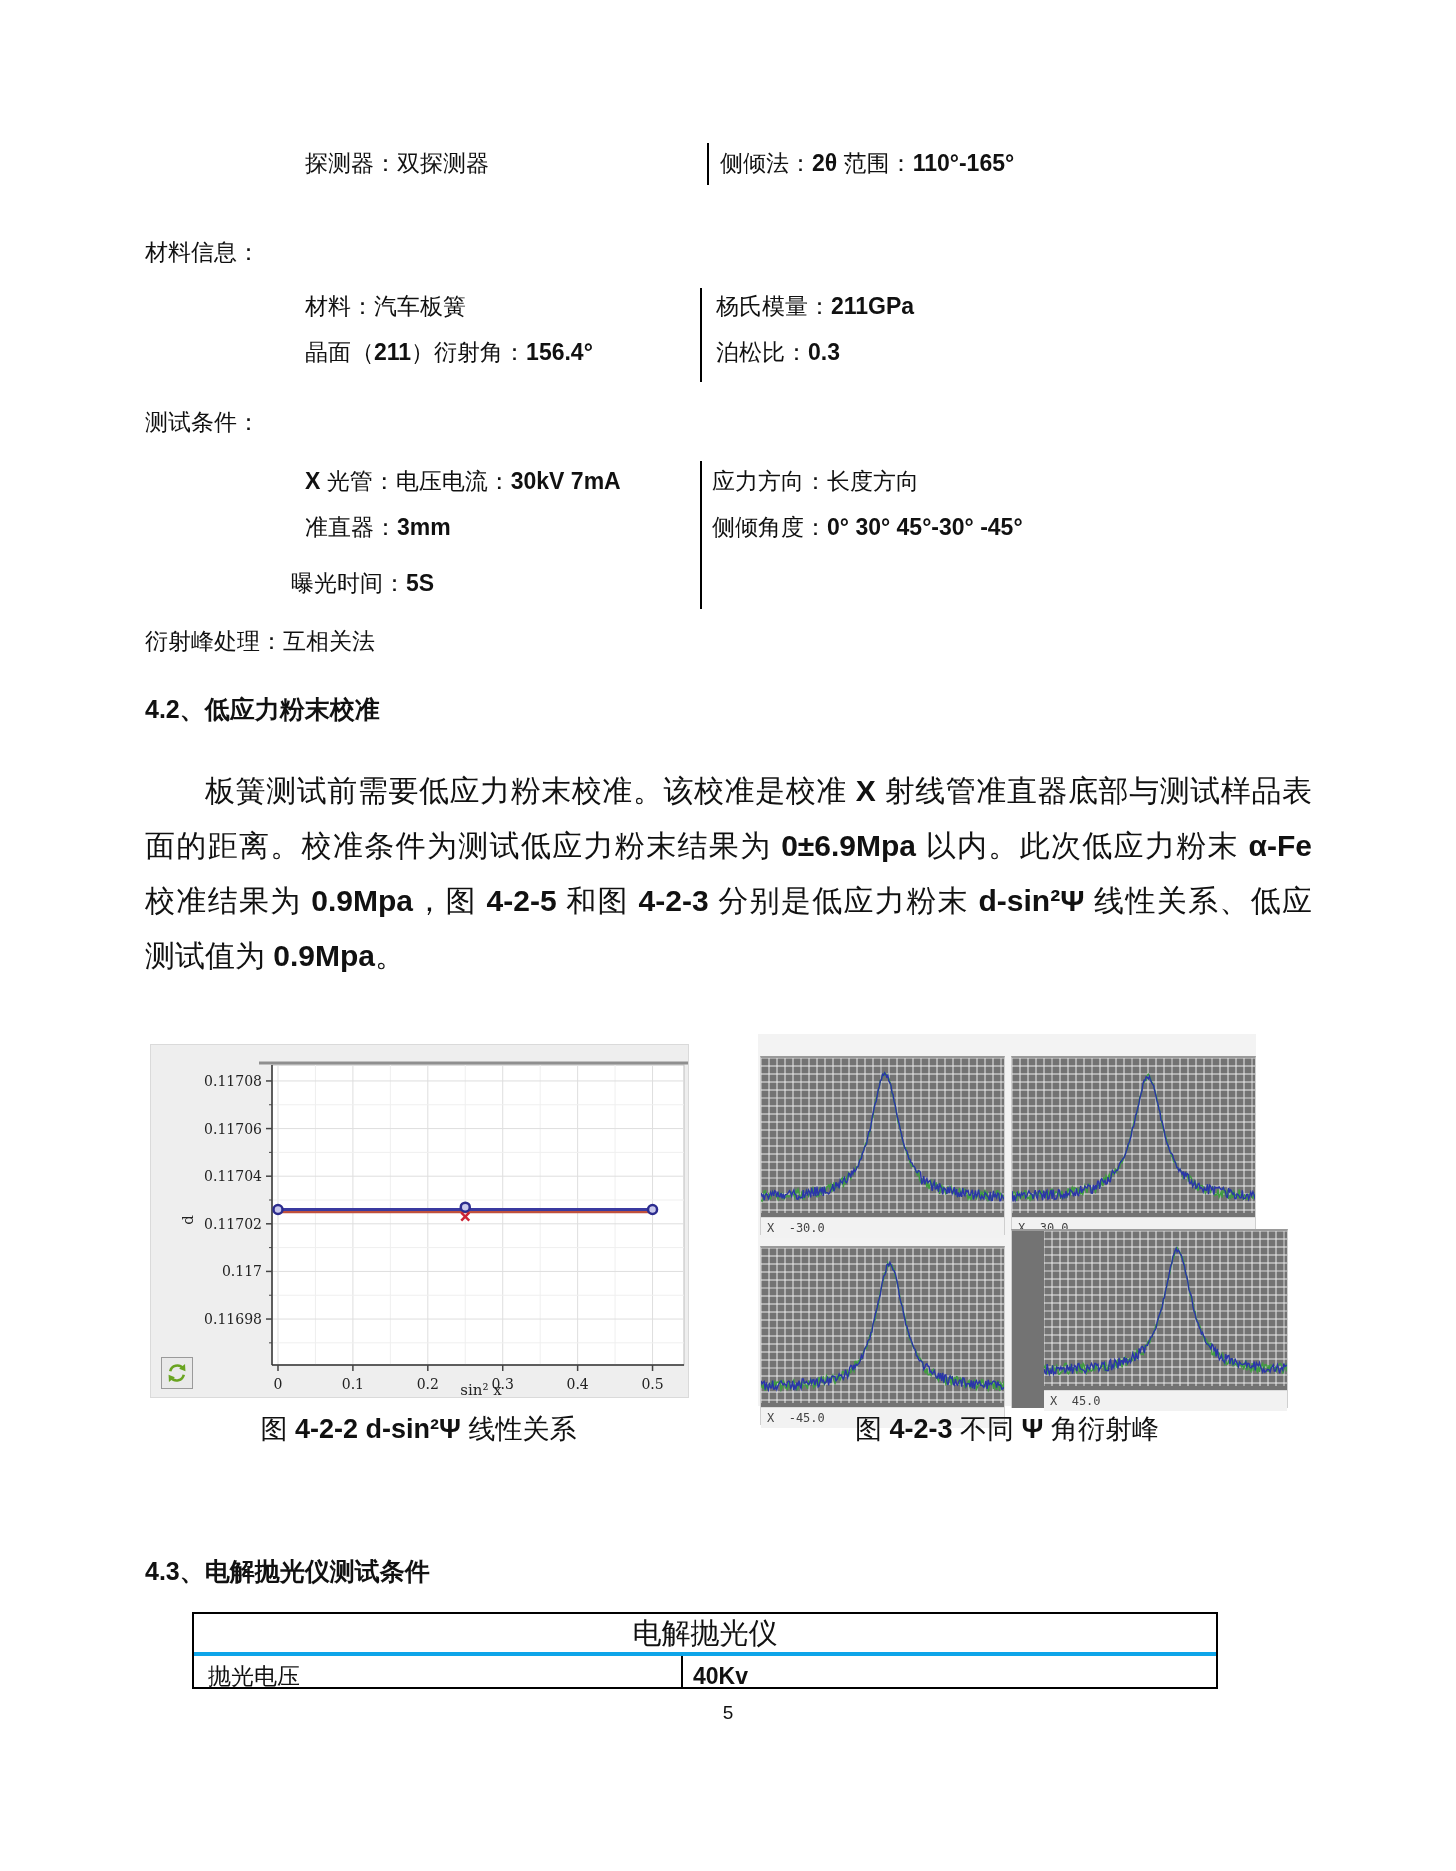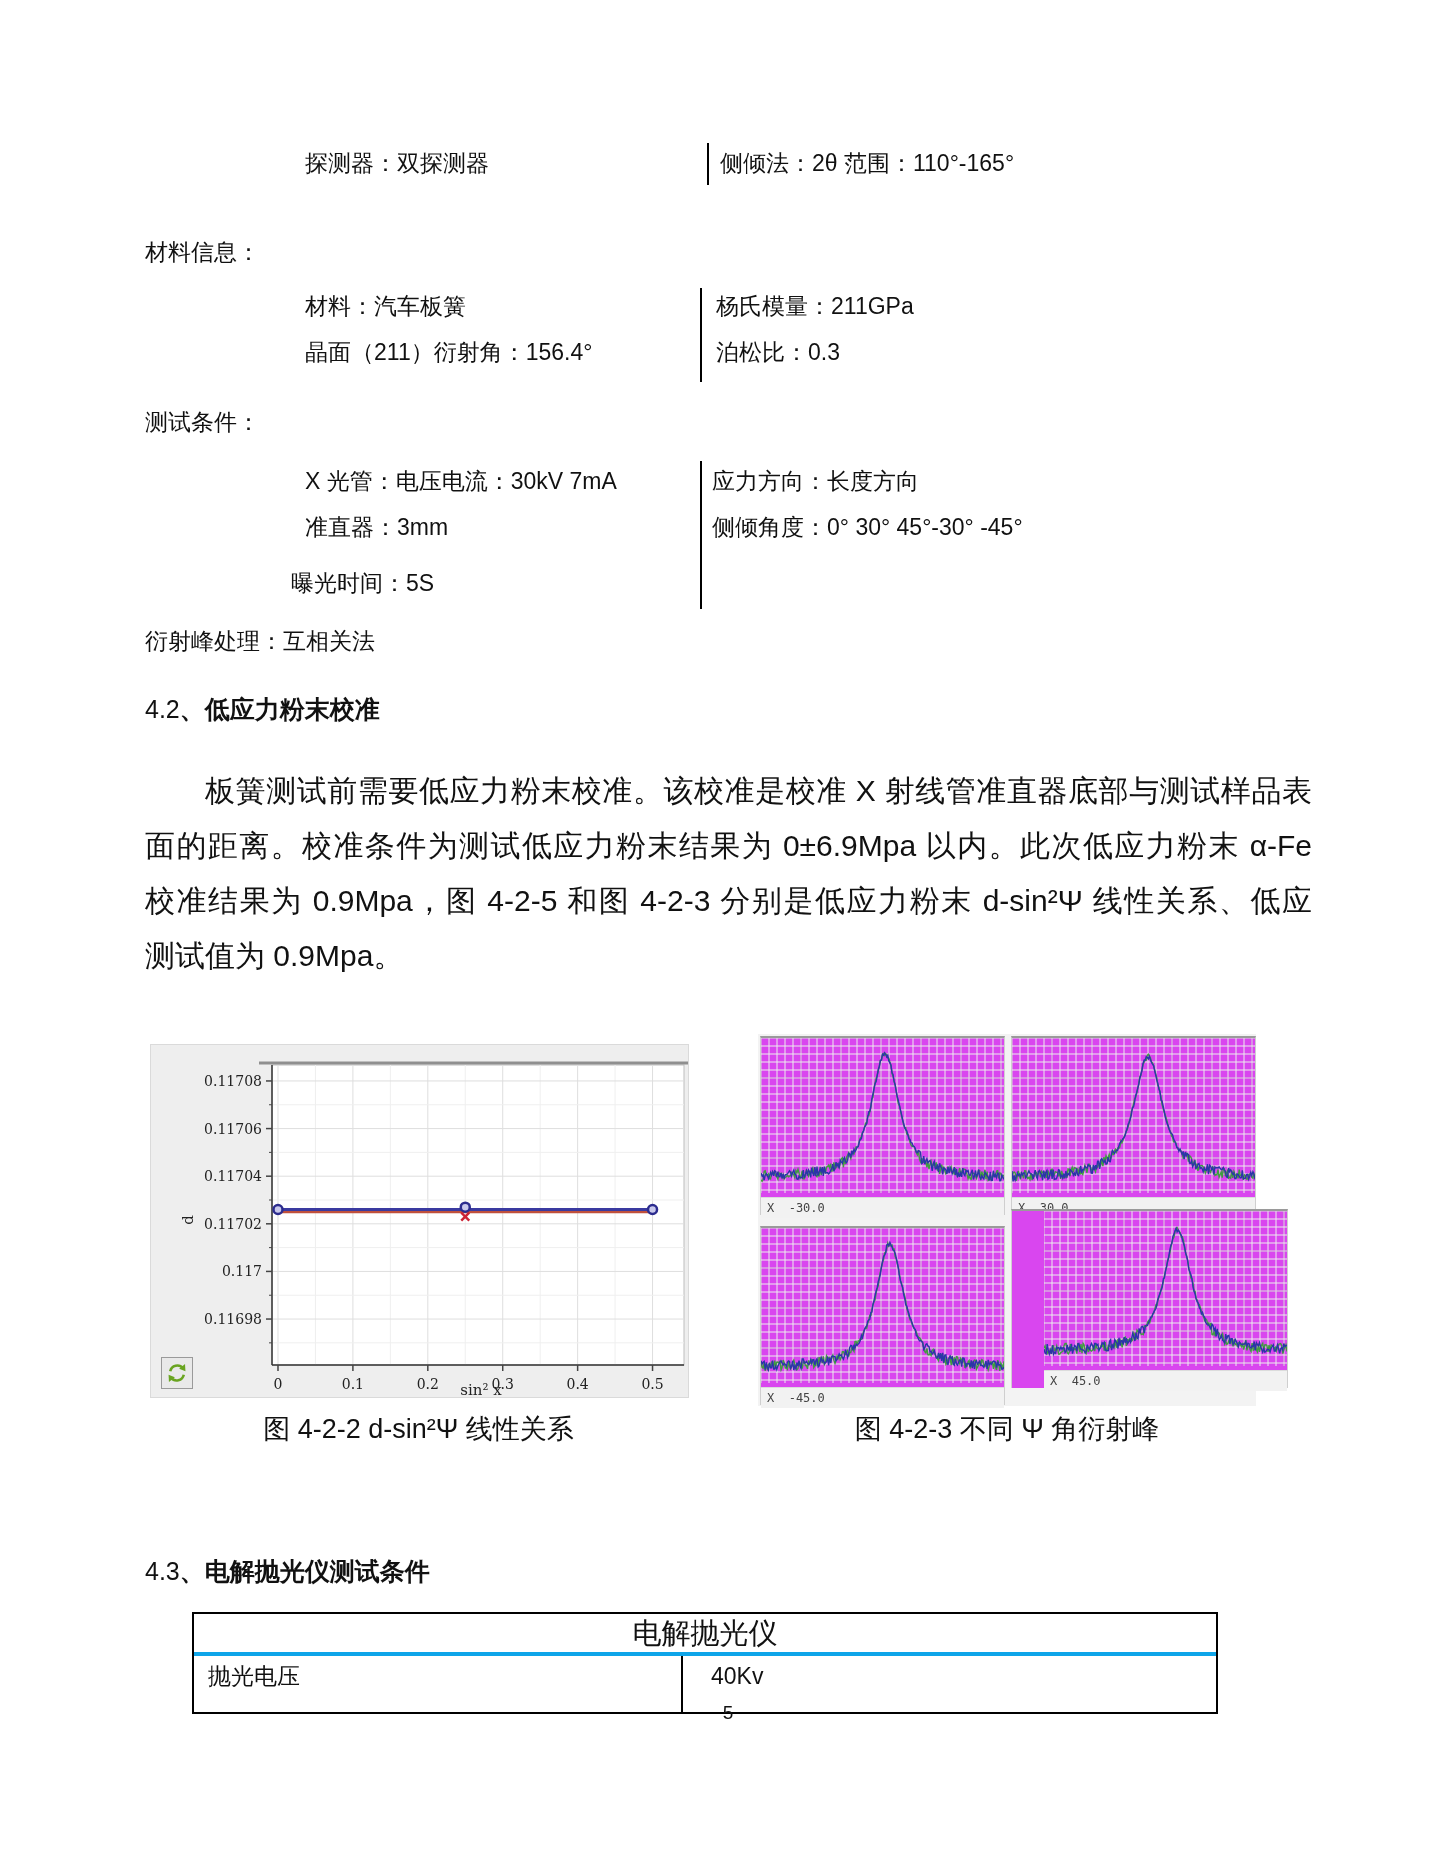--- a/index.html
+++ b/index.html
@@ -1,42 +1,42 @@
 <!DOCTYPE html>
 <html><head>
 <meta charset="utf-8">
 <style>
   html,body{margin:0;padding:0;background:#fff;}
   .page{position:relative;width:1456px;height:1871px;background:#fff;overflow:hidden;
         font-family:"Liberation Sans","DejaVu Sans",sans-serif;color:#111;}
   .abs{position:absolute;}
   .txt{font-size:23px;line-height:30px;white-space:pre;}
-  .lat{font-weight:normal;}
+  .lat{font-weight:bold;}
   .vdiv{position:absolute;width:2px;background:#000;}
   .h2{font-size:25px;font-weight:bold;line-height:32px;white-space:pre;}
   .para{position:absolute;left:145px;top:763px;width:1167px;}
   .para-line{width:1167px;height:55px;line-height:55px;font-size:30px;
              text-align:justify;text-align-last:justify;overflow:hidden;}
   .para-line.first{text-indent:2em;}
   .para-line.last{text-align:left;text-align-last:left;}
   .bold-seg{font-weight:bold;}
   .fig422{position:absolute;left:150px;top:1044px;width:537px;height:352px;
           background:#eeeeee;border:1px solid #dadada;}
   .fig423{position:absolute;left:758px;top:1034px;width:498px;height:372px;background:#f3f3f3;}
-  .peak-panel{position:absolute;width:243px;height:177px;background:#d946ef;
+  .peak-panel{position:absolute;width:243px;height:177px;background:#737373;
               border-top:2px solid #9a9a9a;border-left:1px solid #cfcfcf;border-right:1px solid #cfcfcf;
-              box-sizing:content-box;}
+              box-sizing:content-box;margin-top:20px;}
   .peak-label{height:17px;background:#f2f2f2;border-top:1px solid #dcdcdc;
               font:12px "DejaVu Sans Mono",monospace;color:#444;padding:3px 0 0 6px;white-space:pre;}
   .caption{position:absolute;font-size:27px;line-height:30px;text-align:center;white-space:pre;}
   .refresh-btn{position:absolute;left:10px;top:312px;width:30px;height:30px;background:#e9e9e9;
                border:1px solid #9a9a9a;display:flex;align-items:center;justify-content:center;}
   .tbl{position:absolute;left:192px;top:1612px;width:1022px;border:2px solid #000;background:#fff;}
   .tbl-header{height:38px;line-height:38px;text-align:center;font-size:29px;border-bottom:4px solid #0ea5e9;}
-  .tbl-row{display:flex;height:56px;line-height:40px;font-size:23px;gap:18px;}
+  .tbl-row{display:flex;height:31px;line-height:40px;font-size:23px;}
   .tbl-cell-label{width:489px;border-right:2px solid #000;padding-left:14px;box-sizing:border-box;}
   .tbl-cell-value{flex:1;padding-left:10px;}
   .page-num{position:absolute;left:0;top:1702px;width:1456px;text-align:center;font-size:19px;}
   svg text.tick{font:14px "DejaVu Serif",serif;fill:#222;}
   svg text.axis-label{font:15px "DejaVu Serif",serif;fill:#222;}
 </style>
 </head>
 <body>
 
 <div class="page">

